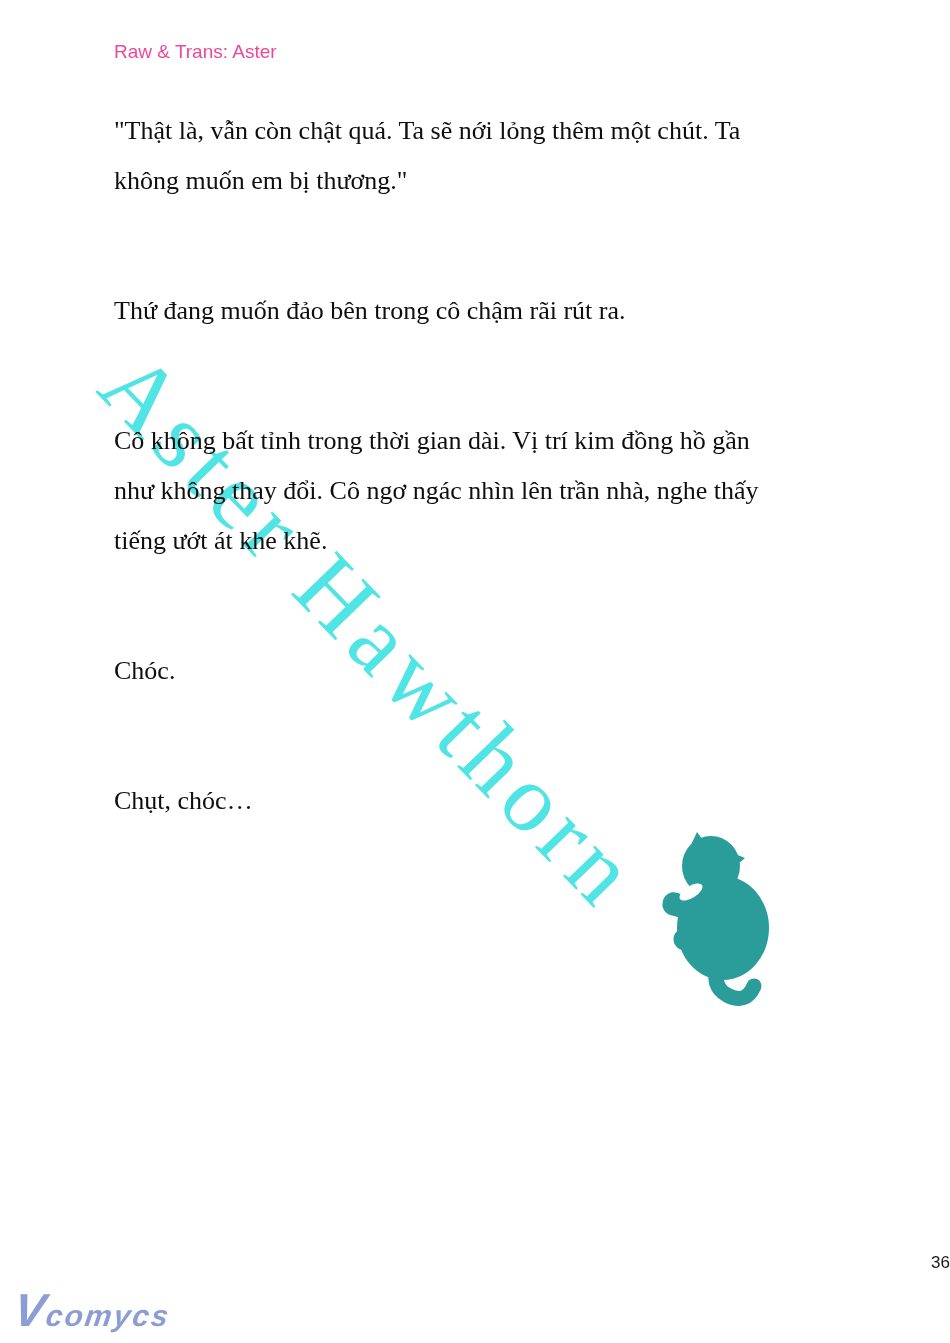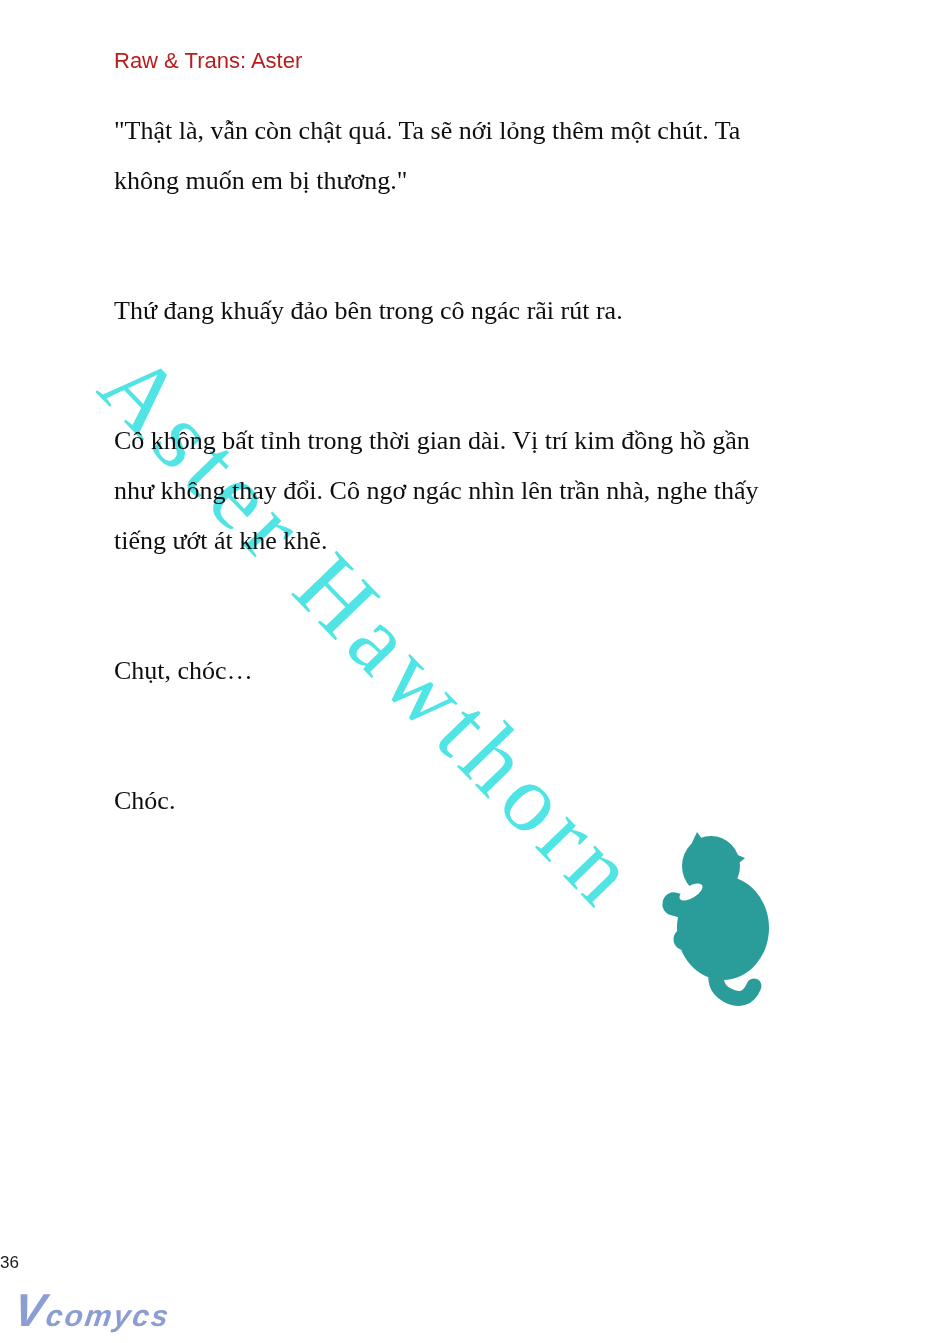--- a/index.html
+++ b/index.html
@@ -6,23 +6,23 @@
   body {
     width: 950px; height: 1343px;
     background: #ffffff;
     position: relative;
     overflow: hidden;
     font-family: "Liberation Serif", serif;
   }
   .page { position: absolute; inset: 0; }
 
   .header {
-    position: absolute; left: 114px; top: 48px;
+    position: absolute; left: 114px; top: 41px;
     font-family: "Liberation Sans", sans-serif;
-    font-size: 22px; color: #b91c1c;
+    font-size: 19px; color: #ec4899;
     z-index: 3;
   }
 
   .watermark {
     position: absolute; left: 158px; top: 330px;
     font-family: "Liberation Serif", serif;
     font-size: 96px; letter-spacing: 8px;
     color: #50e4e4;
     transform: rotate(46deg);
     transform-origin: 0 0;
@@ -44,21 +44,21 @@
   }
 
   .cat {
     position: absolute; left: 655px; top: 828px;
     width: 122px; height: 192px;
     z-index: 1;
   }
 
   .page-number {
     position: absolute; left: 0; top: 1253px;
-    width: 100%; text-align: left;
+    width: 100%; text-align: right;
     font-family: "Liberation Sans", sans-serif;
     font-size: 17px; color: #1a1a1a;
     z-index: 3;
   }
 
   .brand {
     position: absolute; left: 14px; top: 1284px;
     font-family: "Liberation Sans", sans-serif;
     font-style: italic; font-weight: bold;
     font-size: 30px; letter-spacing: 2px;
@@ -74,26 +74,26 @@
 
 <div class="page">
 
   <div class="header">Raw &amp; Trans: Aster</div>
 
   <div class="watermark">Aster Hawthorn</div>
 
   <div class="content">
     <p class="para">"Thật là, vẫn còn chật quá. Ta sẽ nới lỏng thêm một chút. Ta
 không muốn em bị thương."</p>
-    <p class="para">Thứ đang khuấy đảo bên trong cô ngác rãi rút ra.</p>
+    <p class="para">Thứ đang muốn đảo bên trong cô chậm rãi rút ra.</p>
     <p class="para">Cô không bất tỉnh trong thời gian dài. Vị trí kim đồng hồ gần
 như không thay đổi. Cô ngơ ngác nhìn lên trần nhà, nghe thấy
 tiếng ướt át khe khẽ.</p>
+    <p class="para">Chóc.</p>
     <p class="para">Chụt, chóc…</p>
-    <p class="para">Chóc.</p>
   </div>
 
   <svg class="cat" viewBox="0 0 122 192" xmlns="http://www.w3.org/2000/svg">
     <g fill="#2a9d9b">
 
       <polygon points="28,34 42,4 58,26"></polygon>
 
       <polygon points="56,16 90,30 64,52"></polygon>
 
       <ellipse cx="56" cy="38" rx="29" ry="30"></ellipse>

